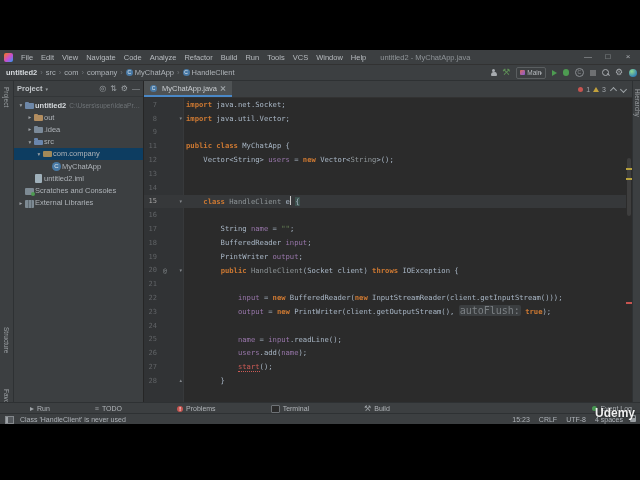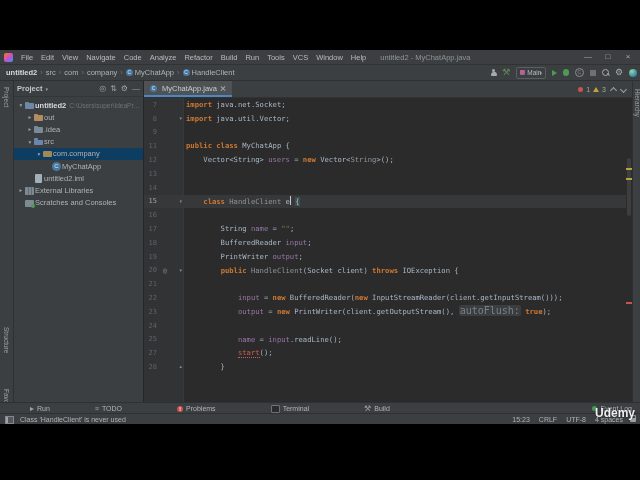--- a/index.html
+++ b/index.html
@@ -286,28 +286,28 @@
           <span class="tr-chev"></span>
           <span class="ti ti-class"></span>
           <span class="tr-label">MyChatApp</span>
         </div>
         <div class="tree-row" style="padding-left: 12px;">
           <span class="tr-chev"></span>
           <span class="ti ti-file"></span>
           <span class="tr-label">untitled2.iml</span>
         </div>
         <div class="tree-row" style="padding-left: 3px;">
+          <span class="tr-chev"></span>
+          <span class="ti ti-scratches"></span>
+          <span class="tr-label">Scratches and Consoles</span>
+        </div>
+        <div class="tree-row" style="padding-left: 3px;">
           <span class="tr-chev">▸</span>
           <span class="ti ti-library"></span>
           <span class="tr-label">External Libraries</span>
-        </div>
-        <div class="tree-row" style="padding-left: 3px;">
-          <span class="tr-chev"></span>
-          <span class="ti ti-scratches"></span>
-          <span class="tr-label">Scratches and Consoles</span>
         </div>
       </div>
   </div>
 
   <div class="tabbar">
     <div class="tab">
       <span class="crumb-cls">C</span>
       <span class="tab-label">MyChatApp.java</span>
       <span class="tab-close"></span>
     </div>
@@ -334,20 +334,21 @@
       <div class="code-row"><span class="lnum">16</span><span class="lmark"></span><span class="lcode"></span></div>
       <div class="code-row"><span class="lnum">17</span><span class="lmark"></span><span class="lcode"><span class="tk-def">        String </span><span class="tk-fld">name</span><span class="tk-def"> = </span><span class="tk-str">""</span><span class="tk-def">;</span></span></div>
       <div class="code-row"><span class="lnum">18</span><span class="lmark"></span><span class="lcode"><span class="tk-def">        BufferedReader </span><span class="tk-fld">input</span><span class="tk-def">;</span></span></div>
       <div class="code-row"><span class="lnum">19</span><span class="lmark"></span><span class="lcode"><span class="tk-def">        PrintWriter </span><span class="tk-fld">output</span><span class="tk-def">;</span></span></div>
       <div class="code-row"><span class="lnum">20</span><span class="lmark"><span class="g-at">@</span><span class="g-fold">▾</span></span><span class="lcode"><span class="tk-def">        </span><span class="tk-kw">public</span><span class="tk-def"> </span><span class="tk-dim">HandleClient</span><span class="tk-def">(Socket client) </span><span class="tk-kw">throws</span><span class="tk-def"> IOException {</span></span></div>
       <div class="code-row"><span class="lnum">21</span><span class="lmark"></span><span class="lcode"></span></div>
       <div class="code-row"><span class="lnum">22</span><span class="lmark"></span><span class="lcode"><span class="tk-def">            </span><span class="tk-fld">input</span><span class="tk-def"> = </span><span class="tk-kw">new</span><span class="tk-def"> BufferedReader(</span><span class="tk-kw">new</span><span class="tk-def"> InputStreamReader(client.getInputStream()));</span></span></div>
       <div class="code-row"><span class="lnum">23</span><span class="lmark"></span><span class="lcode"><span class="tk-def">            </span><span class="tk-fld">output</span><span class="tk-def"> = </span><span class="tk-kw">new</span><span class="tk-def"> PrintWriter(client.getOutputStream(), </span><span class="tk-hint">autoFlush:</span><span class="tk-def"> </span><span class="tk-kw">true</span><span class="tk-def">);</span></span></div>
       <div class="code-row"><span class="lnum">24</span><span class="lmark"></span><span class="lcode"></span></div>
       <div class="code-row"><span class="lnum">25</span><span class="lmark"></span><span class="lcode"><span class="tk-def">            </span><span class="tk-fld">name</span><span class="tk-def"> = </span><span class="tk-fld">input</span><span class="tk-def">.readLine();</span></span></div>
+      <div class="code-row"><span class="lnum">26</span><span class="lmark"></span><span class="lcode"><span class="tk-def">            </span><span class="tk-fld">users</span><span class="tk-def">.add(</span><span class="tk-fld">name</span><span class="tk-def">);</span></span></div>
       <div class="code-row"><span class="lnum">27</span><span class="lmark"></span><span class="lcode"><span class="tk-def">            </span><span class="tk-err">start</span><span class="tk-def">();</span></span></div>
       <div class="code-row"><span class="lnum">28</span><span class="lmark"><span class="g-fold">▴</span></span><span class="lcode"><span class="tk-def">        }</span></span></div>
       <div class="code-row"><span class="lmark"></span><span class="lcode"></span></div>
     </div>
 
   <div class="stripe">
     <div class="stripe-thumb"></div>
   <span class="stripe-mark" style="top: 70px; background: rgb(184, 162, 62);"></span>
       <span class="stripe-mark" style="top: 80px; background: rgb(184, 162, 62);"></span>
       <span class="stripe-mark" style="top: 204px; background: rgb(199, 84, 80);"></span>

